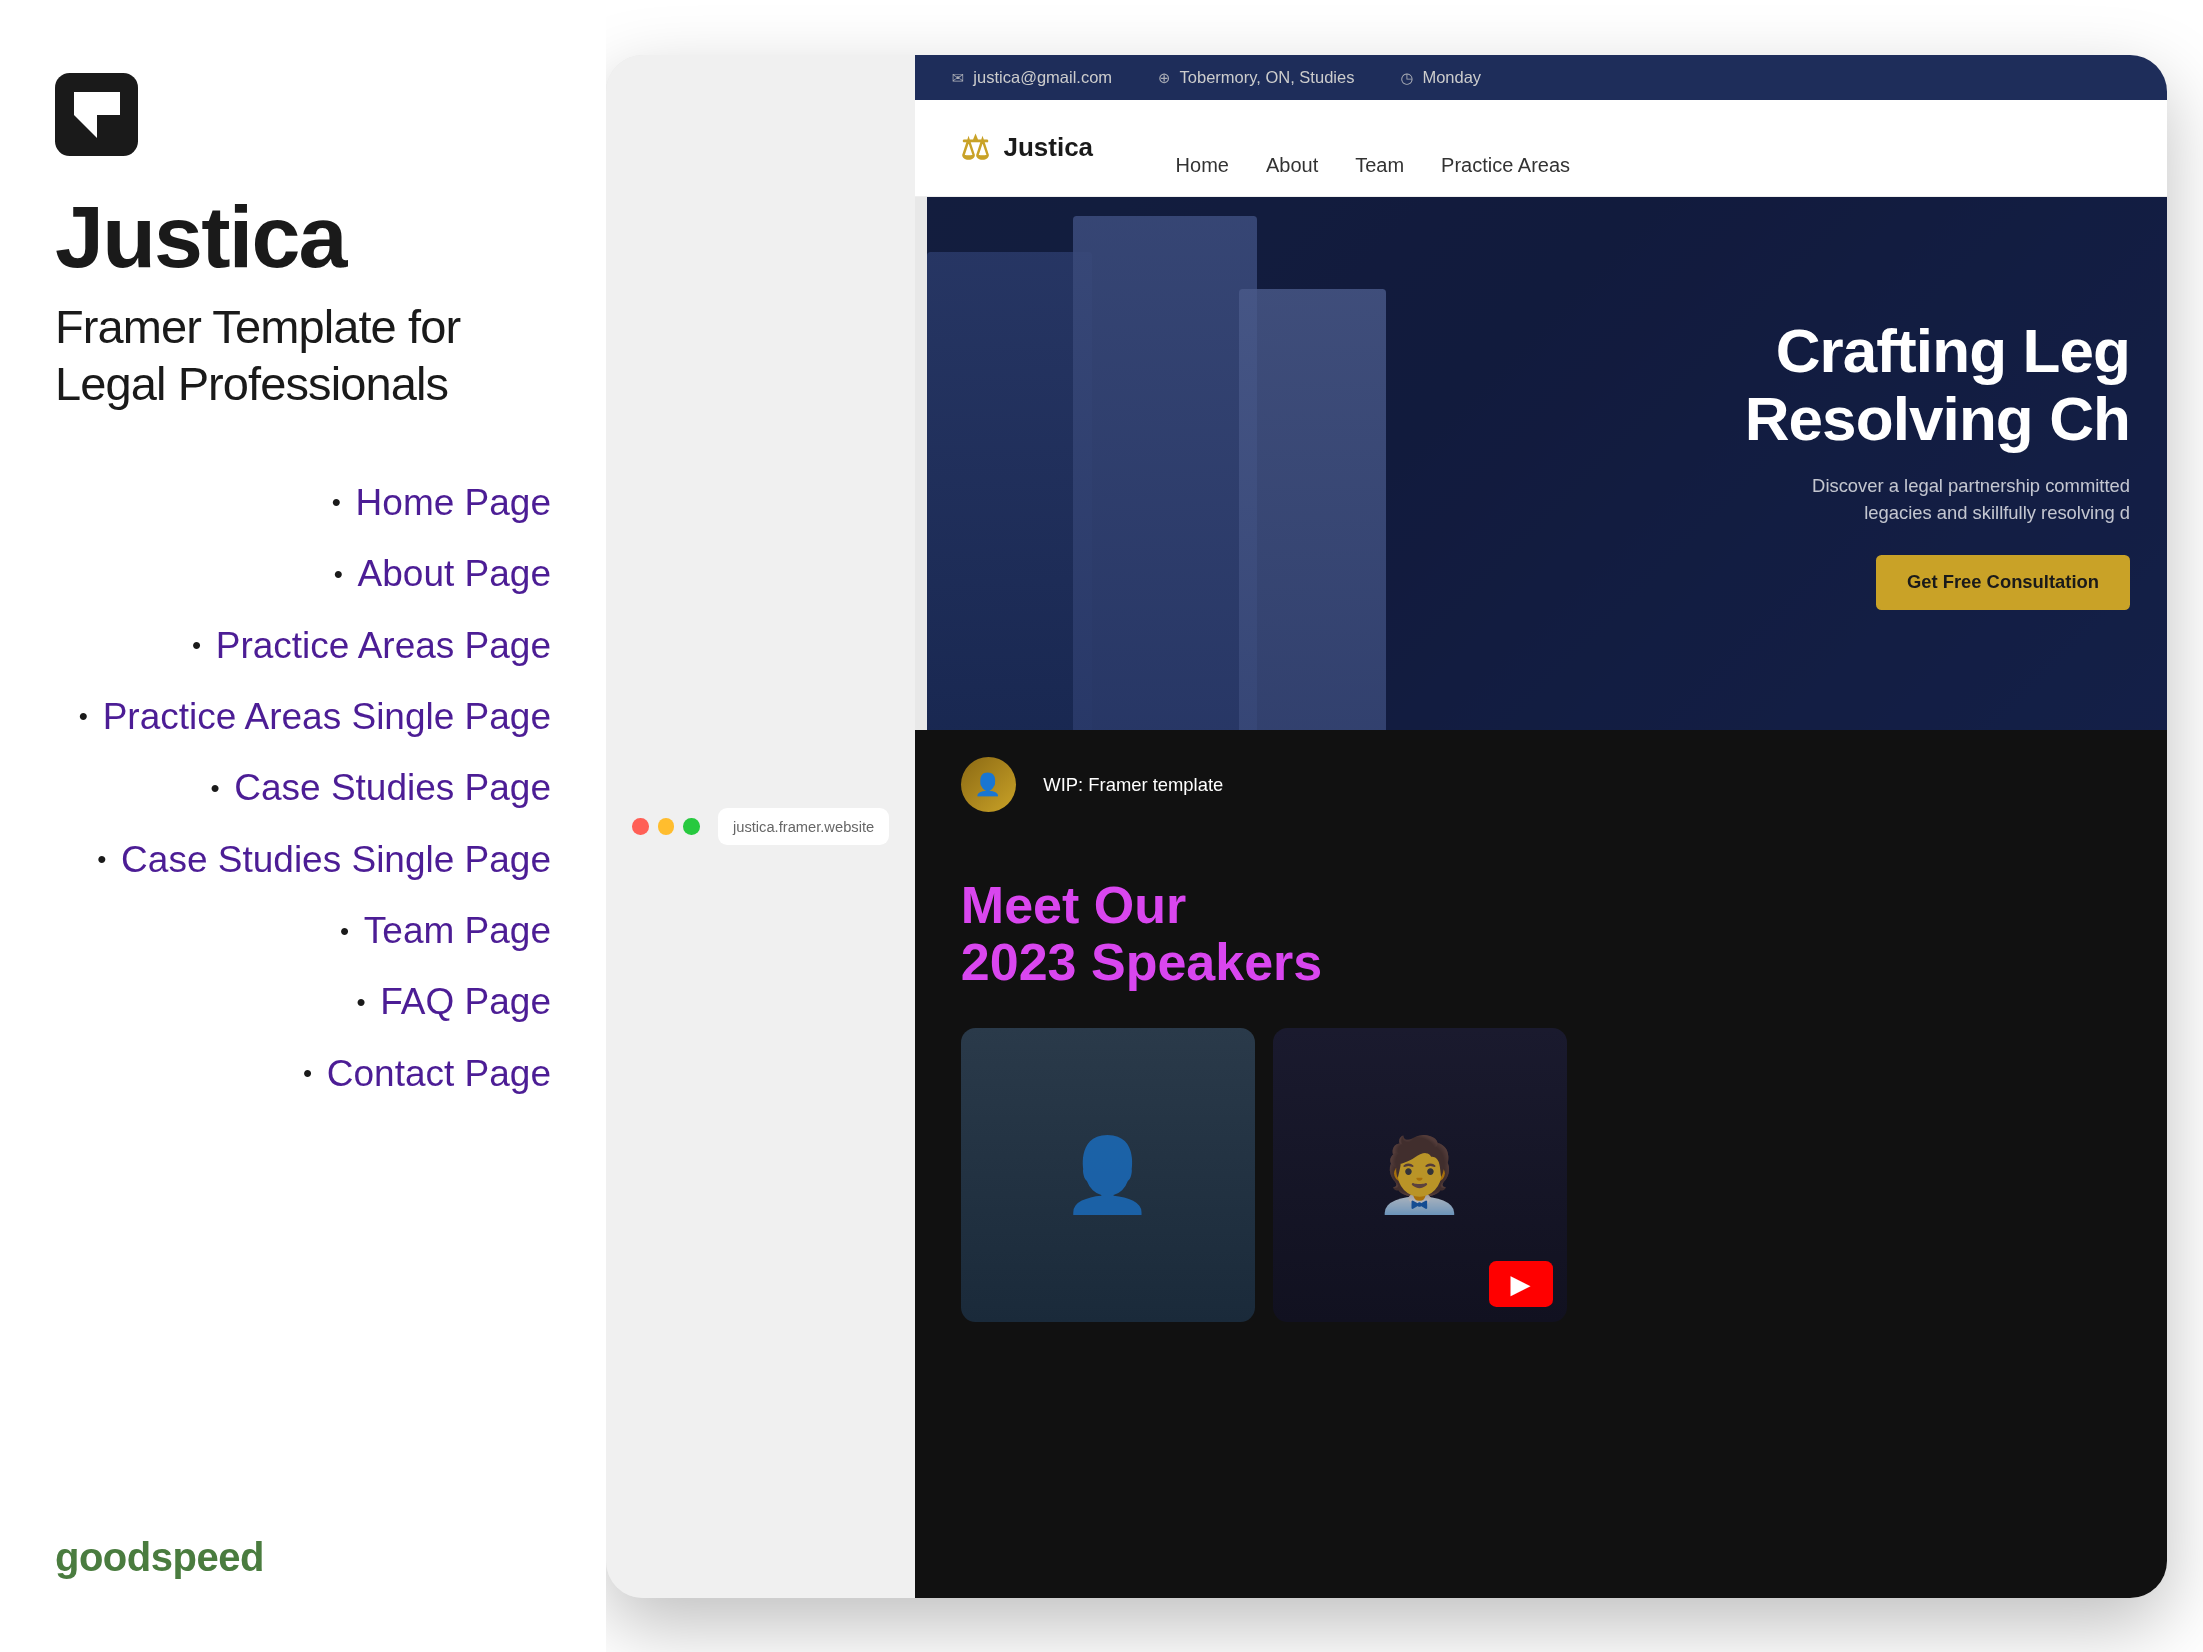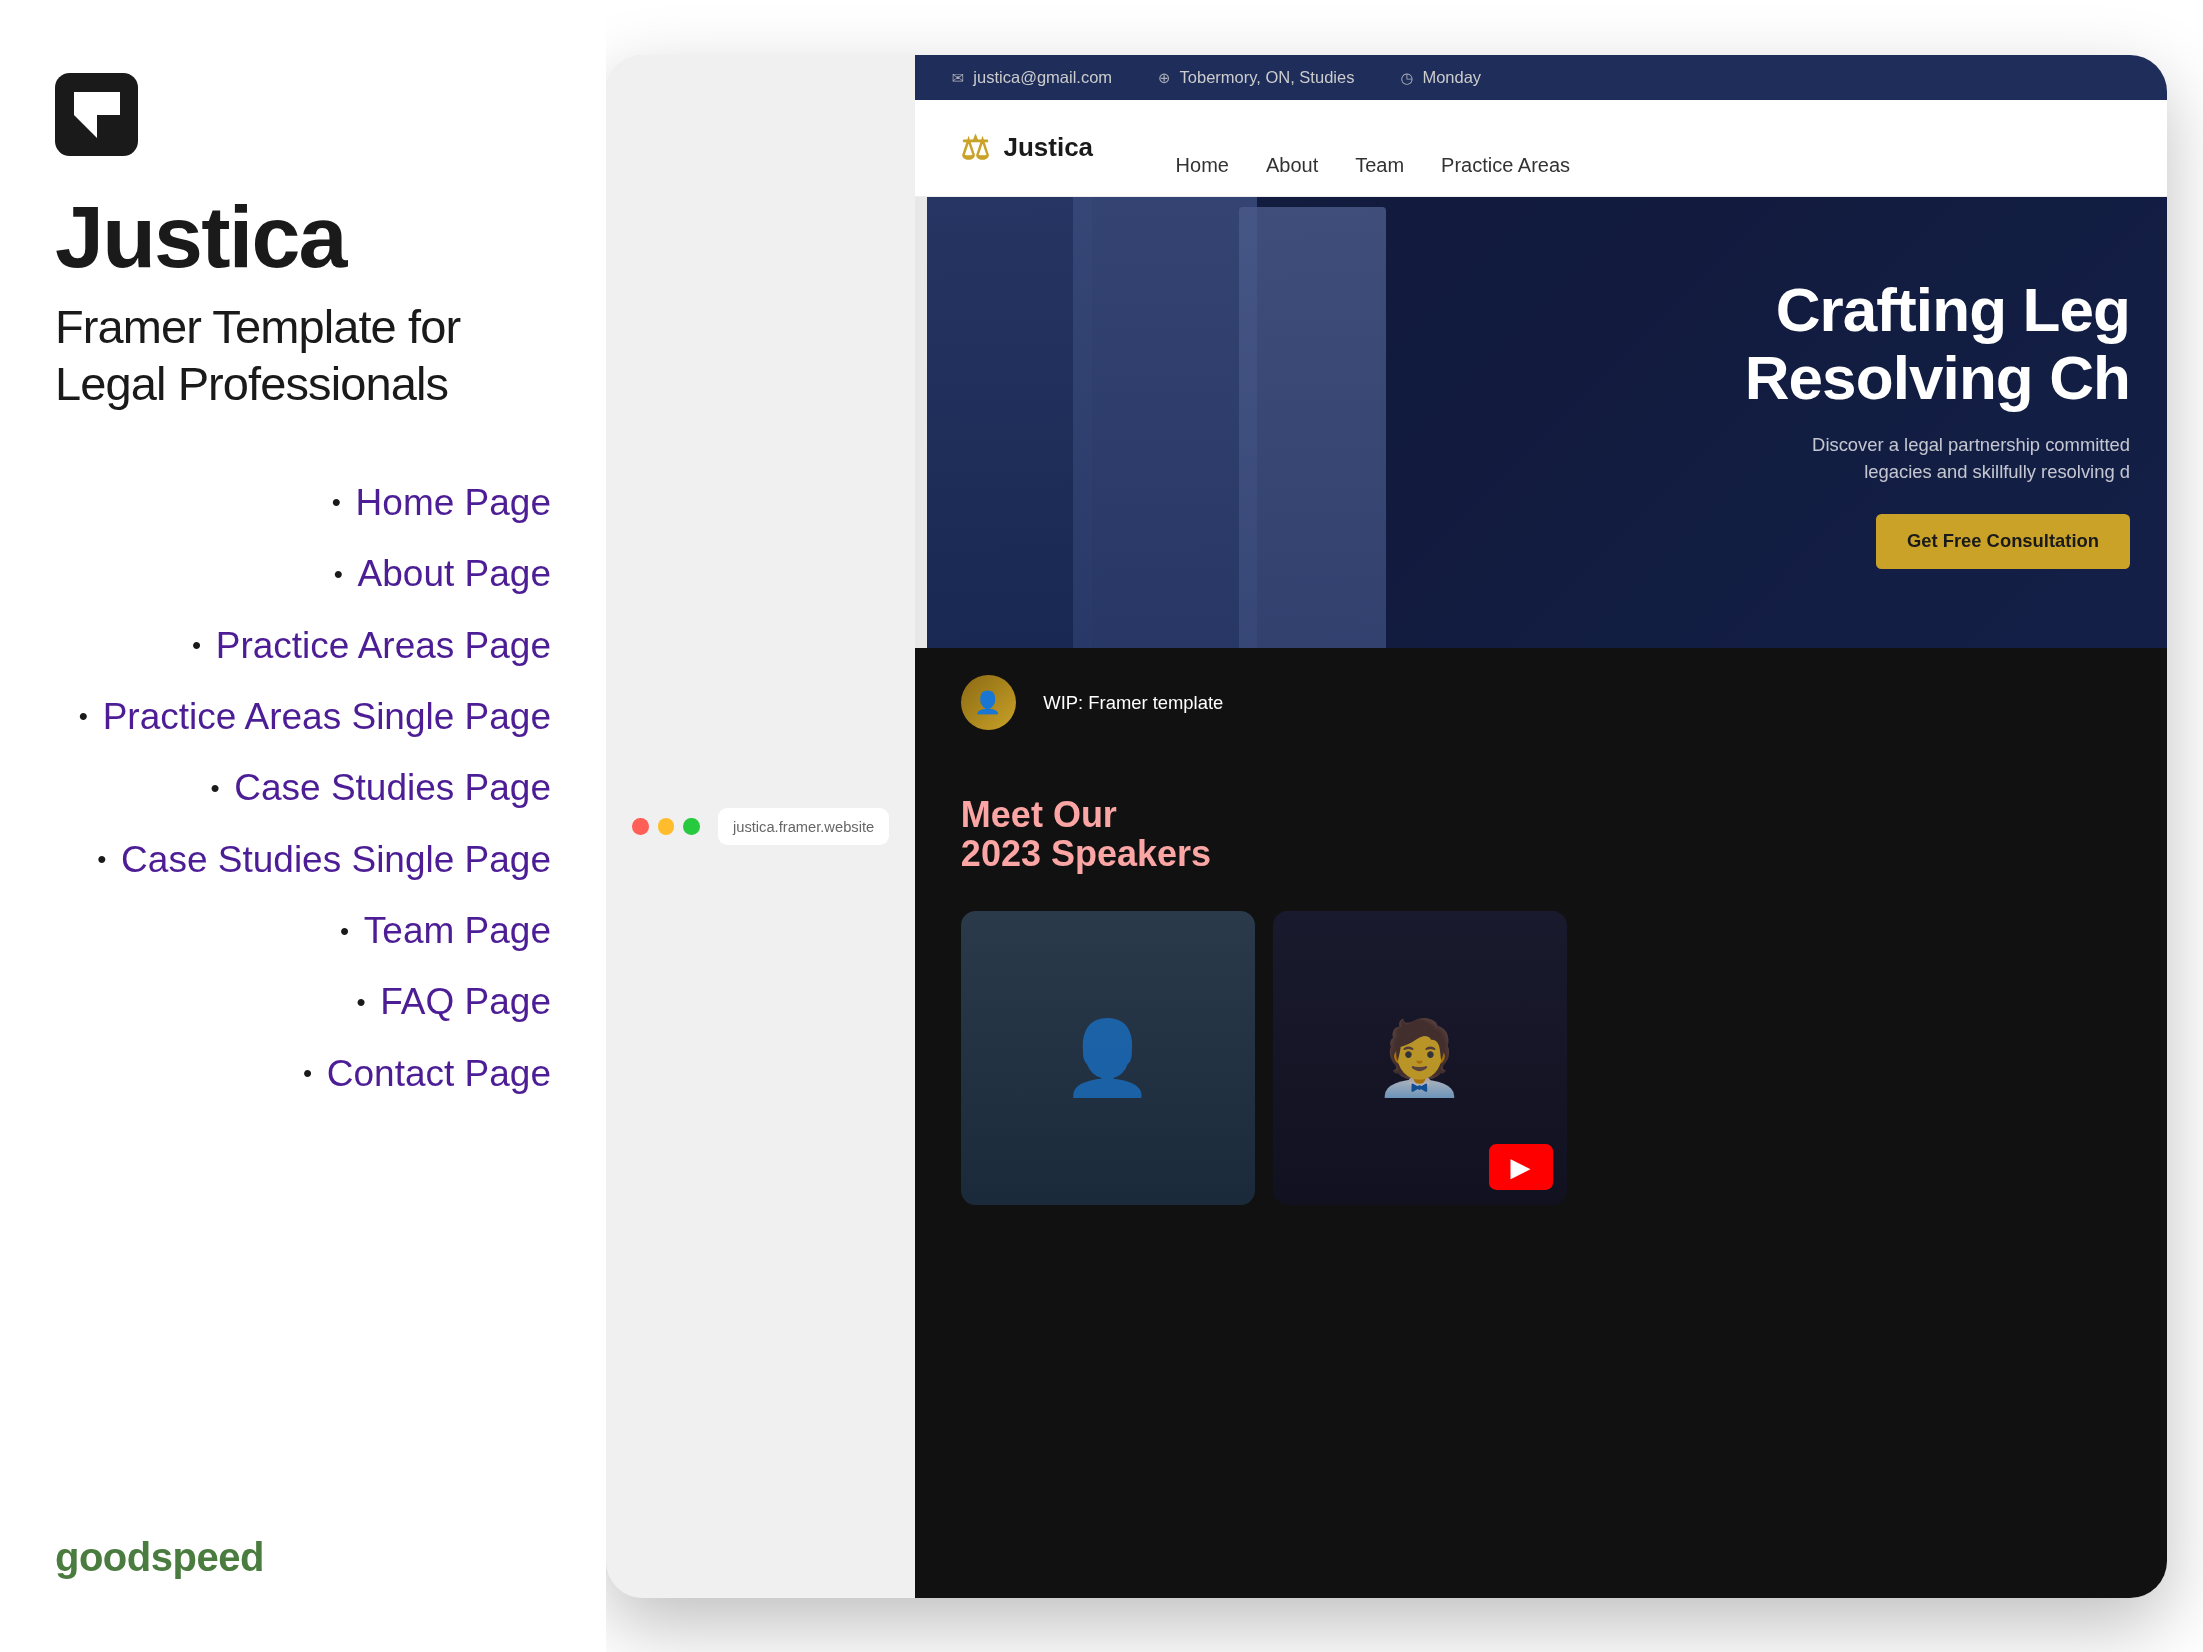--- a/index.html
+++ b/index.html
@@ -218,21 +218,21 @@
     .nav-link {
       font-size: 20px;
       color: #333;
       text-decoration: none;
       margin-top: 36px;
     }
 
     
     .hero-section {
       position: relative;
-      height: 451px;
+      height: 533px;
       background: linear-gradient(135deg, #1a2744 0%, #162040 40%, #1d2d5e 100%);
       display: flex;
       align-items: center;
       overflow: hidden;
       margin-left: 12px;
     }
 
     .hero-bg-overlay {
       position: absolute;
       inset: 0;
@@ -345,23 +345,23 @@
     }
 
     
     .speakers-section {
       background: #111111;
       padding: 37px 46px;
       flex: 1;
     }
 
     .speakers-heading {
-      font-size: 36px;
+      font-size: 52px;
       font-weight: 900;
-      color: #fca5a5;
+      color: #d946ef;
       line-height: 1.1;
       margin-bottom: 37px;
     }
 
     .speakers-grid {
       display: flex;
       gap: 18.4px;
     }
 
     .speaker-card {

